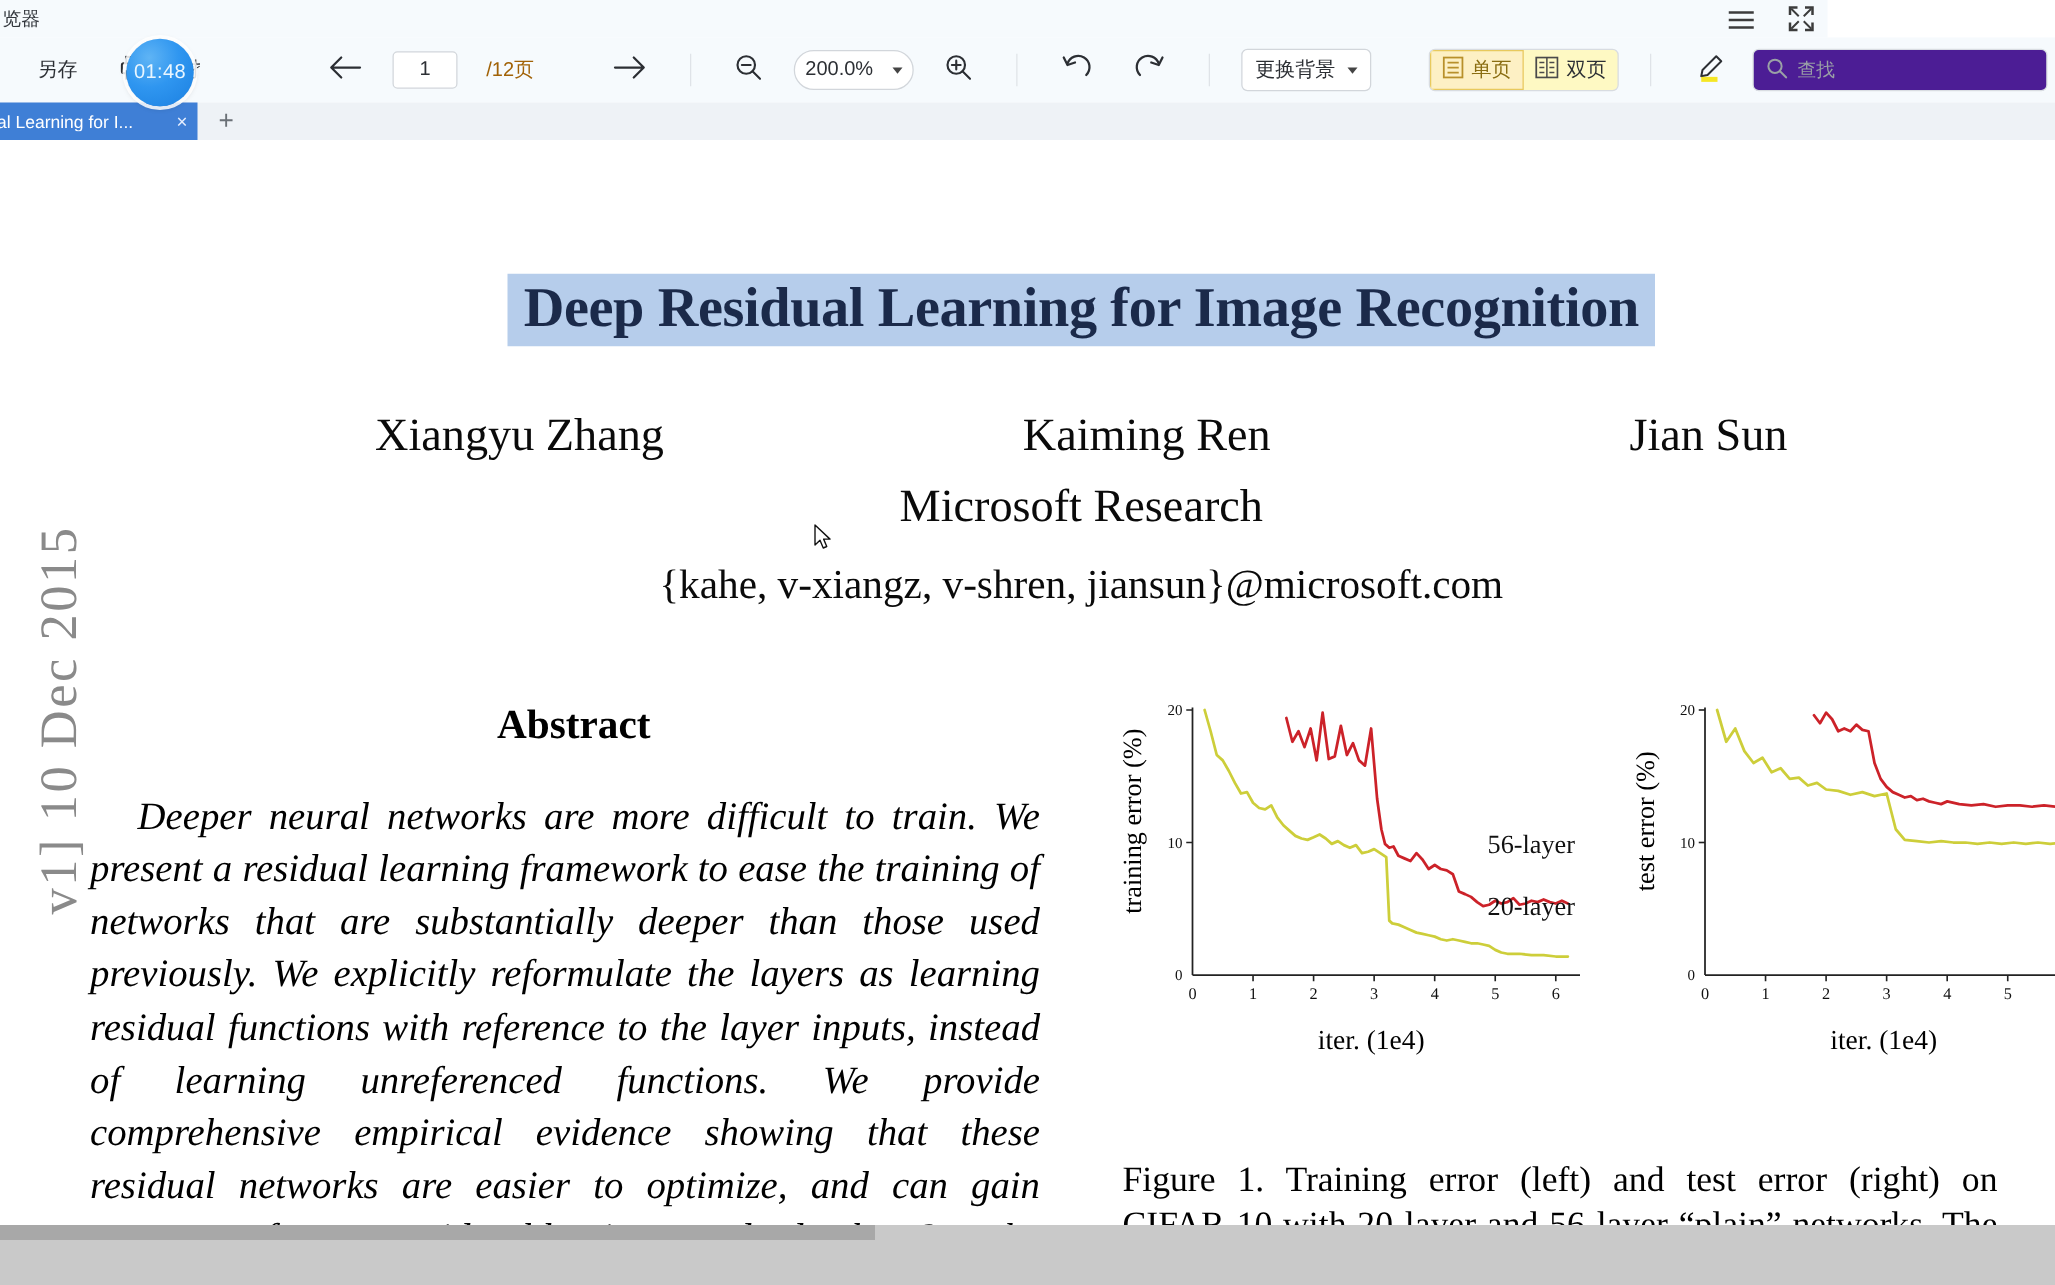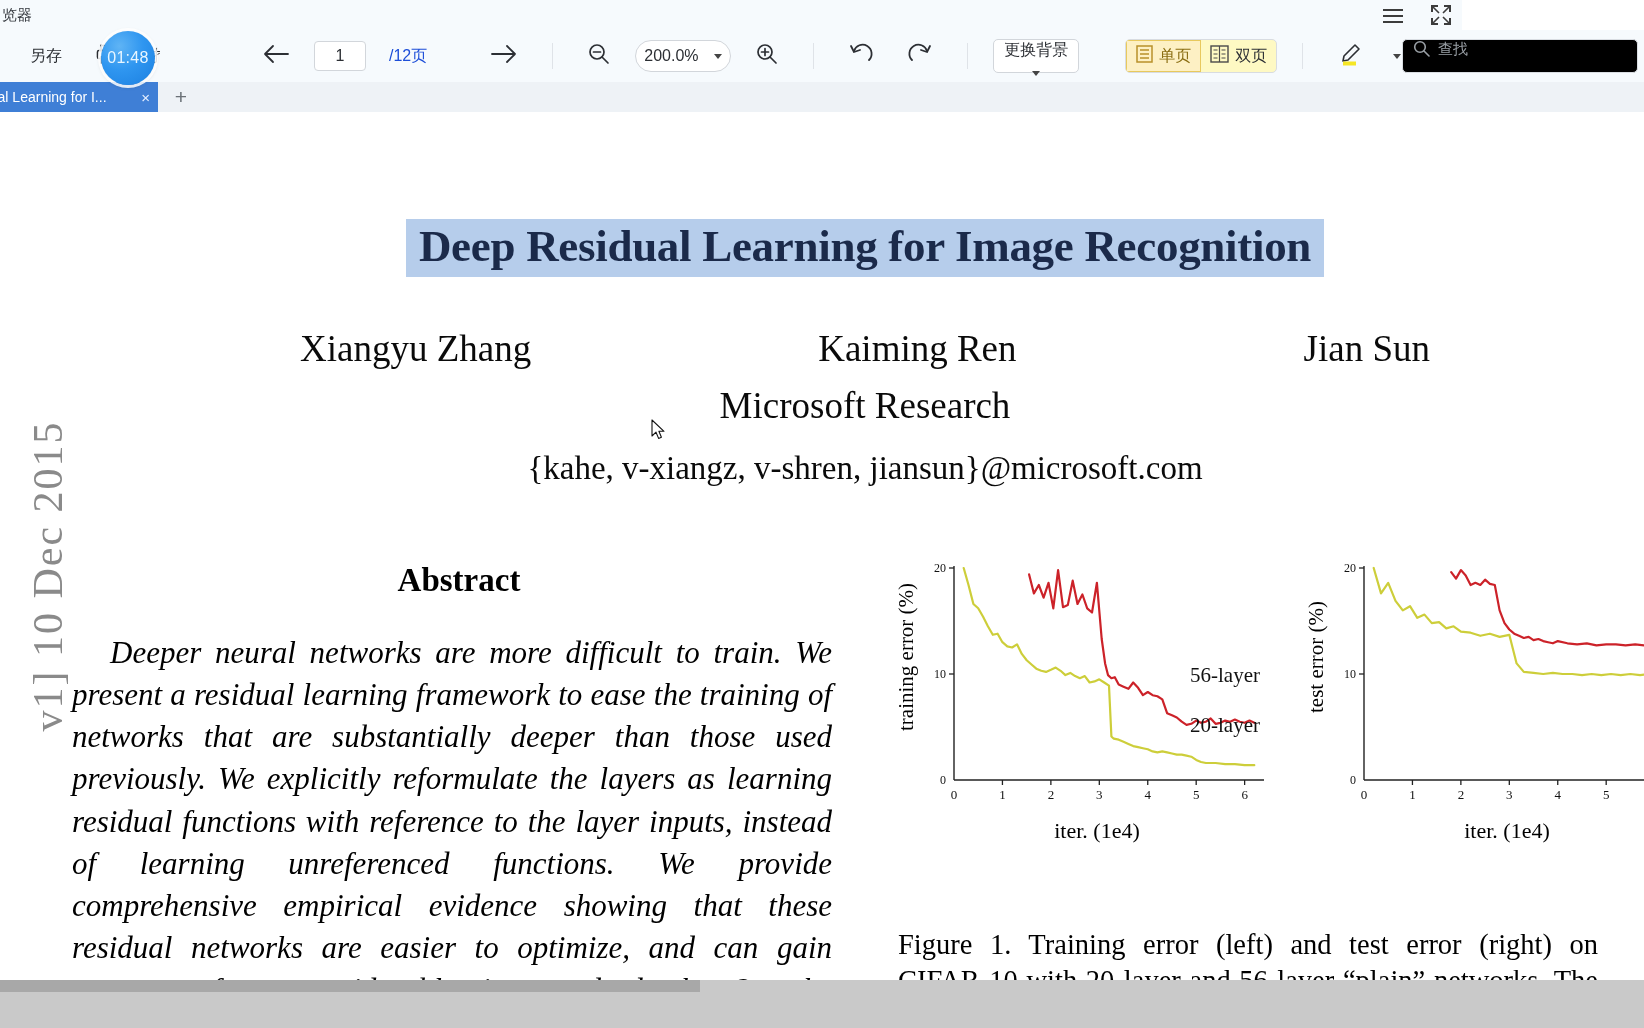--- a/index.html
+++ b/index.html
@@ -41,47 +41,47 @@
     display: flex; align-items: center; justify-content: center;
     height: 38px; padding: 0 9px; border-radius: 5px;
     font-size: 16px; color: #2c2f34; cursor: pointer; white-space: nowrap;
   }
   .tb-sep { width: 1px; height: 26px; background: #dfe3e8; margin: 0 10px; }
   .page-input {
     width: 52px; height: 30px; border: 1px solid #d2d6db; border-radius: 4px;
     background: #fff; text-align: center; font-size: 16px; color: #2c2f34;
     font-family: "Liberation Sans", sans-serif;
   }
-  .page-total { font-size: 16px; color: #1d4ed8; margin-left: 8px; }
+  .page-total { font-size: 16px; color: #a16207; margin-left: 8px; }
   .zoom-select {
     display: flex; align-items: center; gap: 12px;
     width: 96px; height: 32px; border: 1px solid #d2d6db; border-radius: 16px;
     background: #fff; font-size: 16px; color: #2c2f34; padding: 0 8px;
     cursor: pointer; justify-content: space-between;
   }
   .bg-select {
     display: flex; align-items: center; gap: 10px;
     height: 34px; border: 1px solid #d2d6db; border-radius: 5px;
-    background: #fff; font-size: 16px; color: #2c2f34; padding: 0 10px; cursor: pointer; flex-direction: column;
+    background: #fff; font-size: 16px; color: #2c2f34; padding: 0 10px; cursor: pointer;
   }
   .pagemode {
     display: flex; align-items: stretch; border: 1px solid #d8dce1; border-radius: 5px;
     overflow: hidden; height: 34px; background: #fef9c3;
   }
   .pm-btn {
     display: flex; align-items: center; gap: 6px; padding: 0 9px;
     font-size: 16px; color: #2c2f34; cursor: pointer;
   }
   .pm-btn.active { background: #fdf0c4; border: 1px solid #e8c95d; color: #8a6d12; }
   .caret-sm { width: 0; height: 0; border-left: 4px solid transparent;
            border-right: 4px solid transparent; border-top: 5px solid #444; }
   .search-box {
     position: absolute; right: 6px; top: 9px;
     width: 236px; height: 34px; border: 1px solid #d9dde2; border-radius: 5px;
-    background: #000000; display: flex; gap: 8px; padding: 0 10px;
+    background: #4c1d95; display: flex; align-items: center; gap: 8px; padding: 0 10px;
   }
   .search-box span { font-size: 15px; color: #9aa0a6; }
 
   
   .timer-bubble {
     position: absolute; left: 101px; top: 31px; width: 54px; height: 54px;
     border-radius: 50%;
     background: radial-gradient(circle at 34% 28%, #5fb4f5 0%, #2f96f0 45%, #1b7fe0 100%);
     box-shadow: 0 0 0 3px rgba(255,255,255,.85), 0 1px 5px rgba(0,0,0,.25);
     display: flex; align-items: center; justify-content: center;

